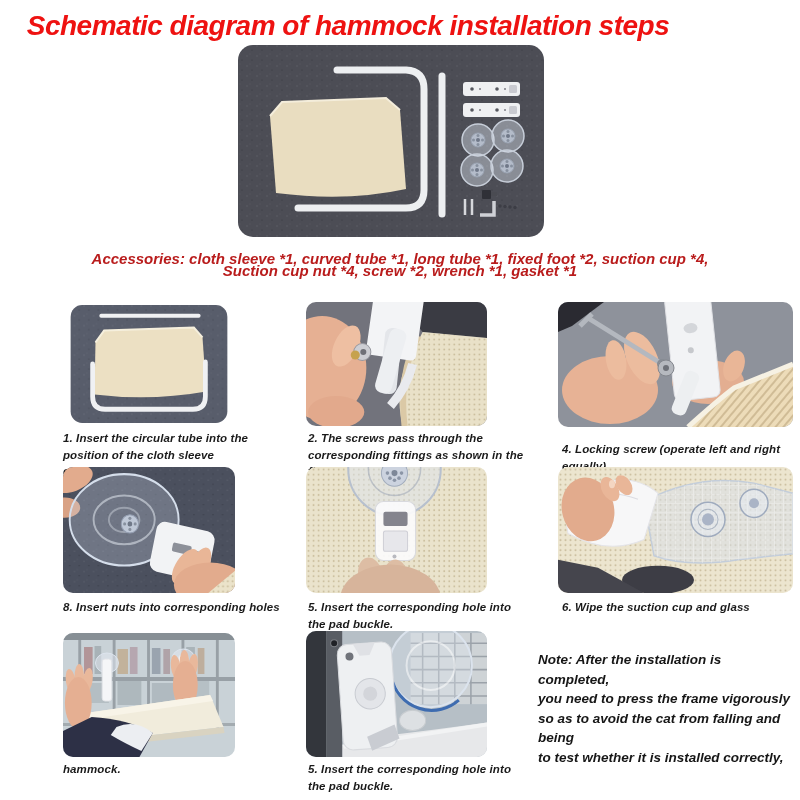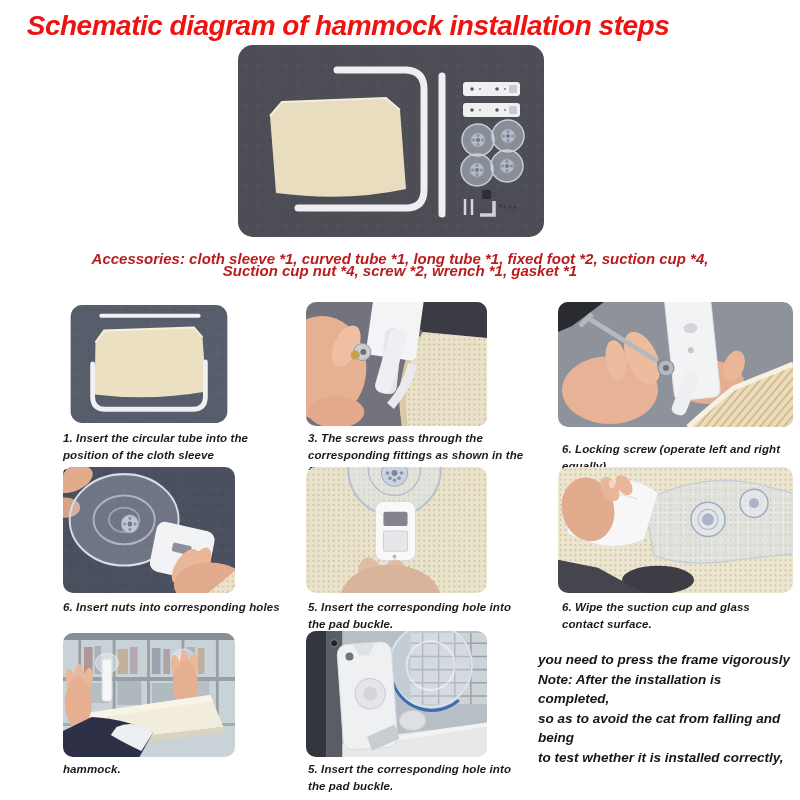--- a/index.html
+++ b/index.html
@@ -196,25 +196,25 @@
       <circle cx="108" cy="66" r="8" fill="#b6b9bf" stroke="#83868d"></circle>
       <circle cx="108" cy="66" r="3" fill="#6e7178"></circle>
     </svg>
   </div>
 
   <div class="caption" id="c1">
     <span class="cap-line">1. Insert the circular tube into the</span>
     <span class="cap-line">position of the cloth sleeve correspondingly.</span>
   </div>
   <div class="caption" id="c2">
-    <span class="cap-line">3. The screws pass through the</span>
+    <span class="cap-line">2. The screws pass through the</span>
     <span class="cap-line">corresponding fittings as shown in the figure.</span>
   </div>
   <div class="caption" id="c3">
-    <span class="cap-line">6. Locking screw (operate left and right equally)</span>
+    <span class="cap-line">4. Locking screw (operate left and right equally)</span>
   </div>
 
   <div class="photo" id="p4">
     <svg viewBox="0 0 180 124" preserveAspectRatio="none">
       <rect width="180" height="124" fill="#4b505e"></rect>
       <rect width="180" height="124" fill="url(#speck)"></rect>
       <ellipse cx="10" cy="12" rx="22" ry="12" fill="#e2ab8d" transform="rotate(-20 10 12)"></ellipse>
       <ellipse cx="2" cy="40" rx="16" ry="10" fill="#d9a285"></ellipse>
       <ellipse cx="64" cy="52" rx="57" ry="45" fill="rgba(205,216,233,0.28)" stroke="#d5deeb" stroke-width="2"></ellipse>
       <ellipse cx="64" cy="52" rx="32" ry="24" fill="none" stroke="rgba(238,243,250,0.5)" stroke-width="2"></ellipse>
@@ -278,29 +278,28 @@
       <path d="M10,66 Q2,28 40,16 Q76,6 100,26 L86,72 Q50,88 10,66 Z" fill="#f7f7f8" stroke="#e4e4e8"></path>
       <path d="M30,30 Q55,22 80,32" stroke="#dcdce2" fill="none"></path>
       <ellipse cx="30" cy="42" rx="26" ry="32" fill="#e2ab8d" transform="rotate(-15 30 42)"></ellipse>
       <ellipse cx="52" cy="22" rx="8" ry="13" fill="#e9b698" transform="rotate(-30 52 22)"></ellipse>
       <ellipse cx="66" cy="18" rx="7" ry="11" fill="#e9b698" transform="rotate(-35 66 18)"></ellipse>
       <ellipse cx="54" cy="17" rx="3" ry="4" fill="#f4d6c2"></ellipse>
     </svg>
   </div>
 
   <div class="caption" id="c4">
-    <span class="cap-line">6. Insert nuts into corresponding holes</span>
+    <span class="cap-line">8. Insert nuts into corresponding holes</span>
   </div>
   <div class="caption" id="c5">
     <span class="cap-line">5. Insert the corresponding hole into</span>
     <span class="cap-line">the pad buckle.</span>
   </div>
   <div class="caption" id="c6">
     <span class="cap-line">6. Wipe the suction cup and glass</span>
-    <span class="cap-line">contact surface.</span>
   </div>
 
   <div class="photo" id="p7">
     <svg viewBox="0 0 180 124" preserveAspectRatio="none">
       <rect width="180" height="124" fill="#c9d2d7"></rect>
       <rect x="0" y="0" width="180" height="7" fill="#878f95"></rect>
       <g>
         <rect x="22" y="14" width="9" height="27" fill="#b29598"></rect>
           <rect x="33" y="13" width="7" height="28" fill="#a8b2b7"></rect>
         <rect x="57" y="16" width="11" height="25" fill="#c2b29b"></rect>
@@ -380,19 +379,19 @@
 
   <div class="caption" id="c7">
     <span class="cap-line">hammock.</span>
   </div>
   <div class="caption" id="c8">
     <span class="cap-line">5. Insert the corresponding hole into</span>
     <span class="cap-line">the pad buckle.</span>
   </div>
 
   <div id="note">
+    <span class="cap-line">Note: After the installation is completed,</span>
     <span class="cap-line">you need to press the frame vigorously</span>
-    <span class="cap-line">Note: After the installation is completed,</span>
     <span class="cap-line">so as to avoid the cat from falling and being</span>
     <span class="cap-line">to test whether it is installed correctly,</span>
   </div>
 
 </div>
 
 </body></html>

